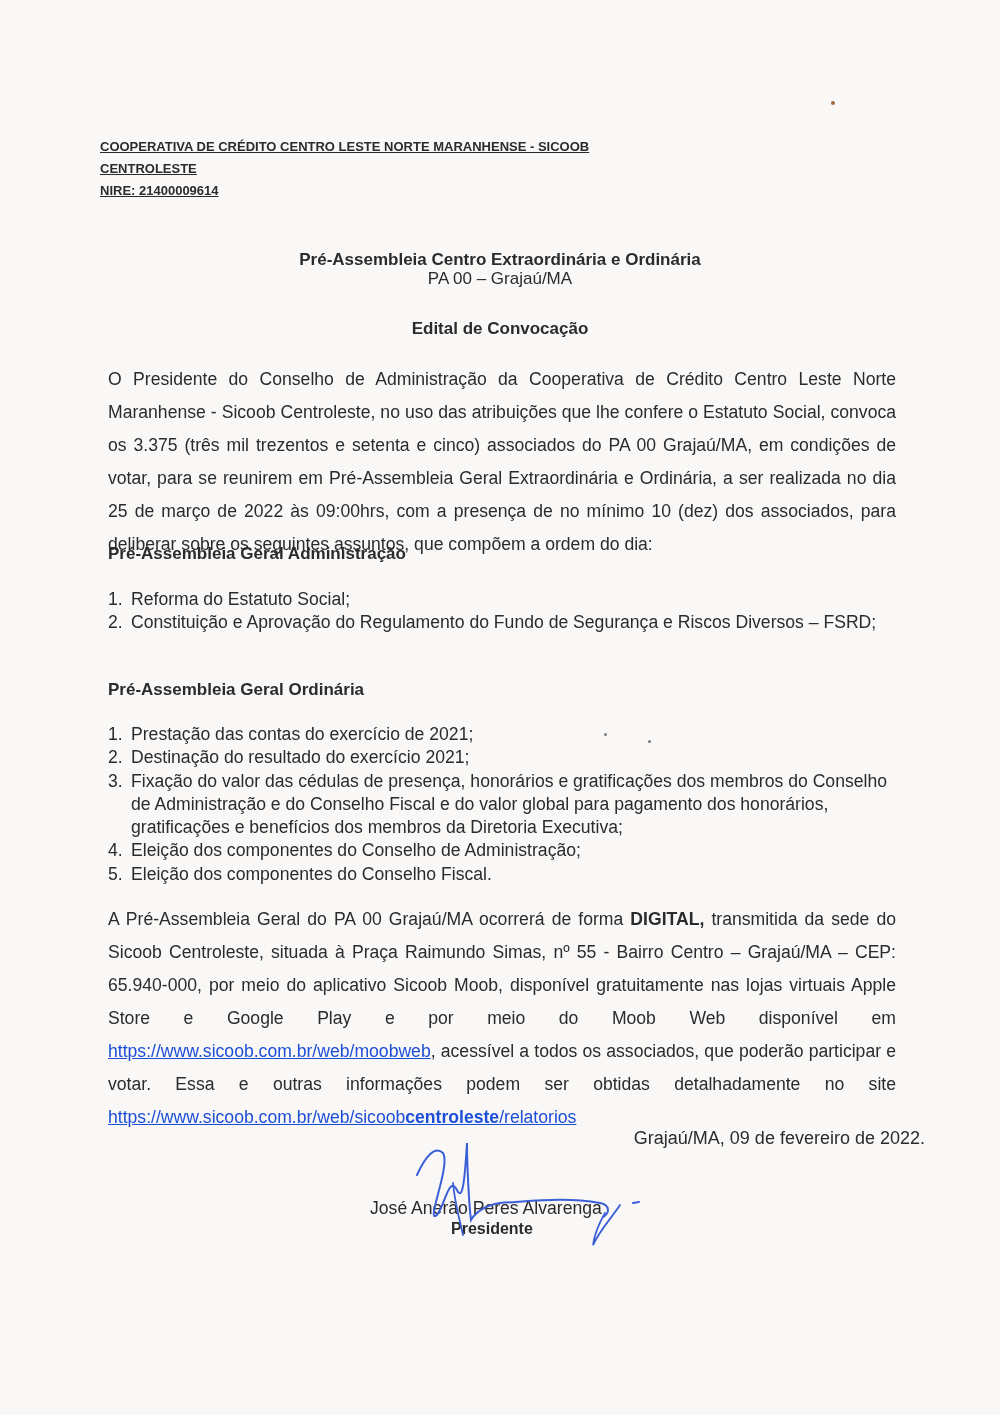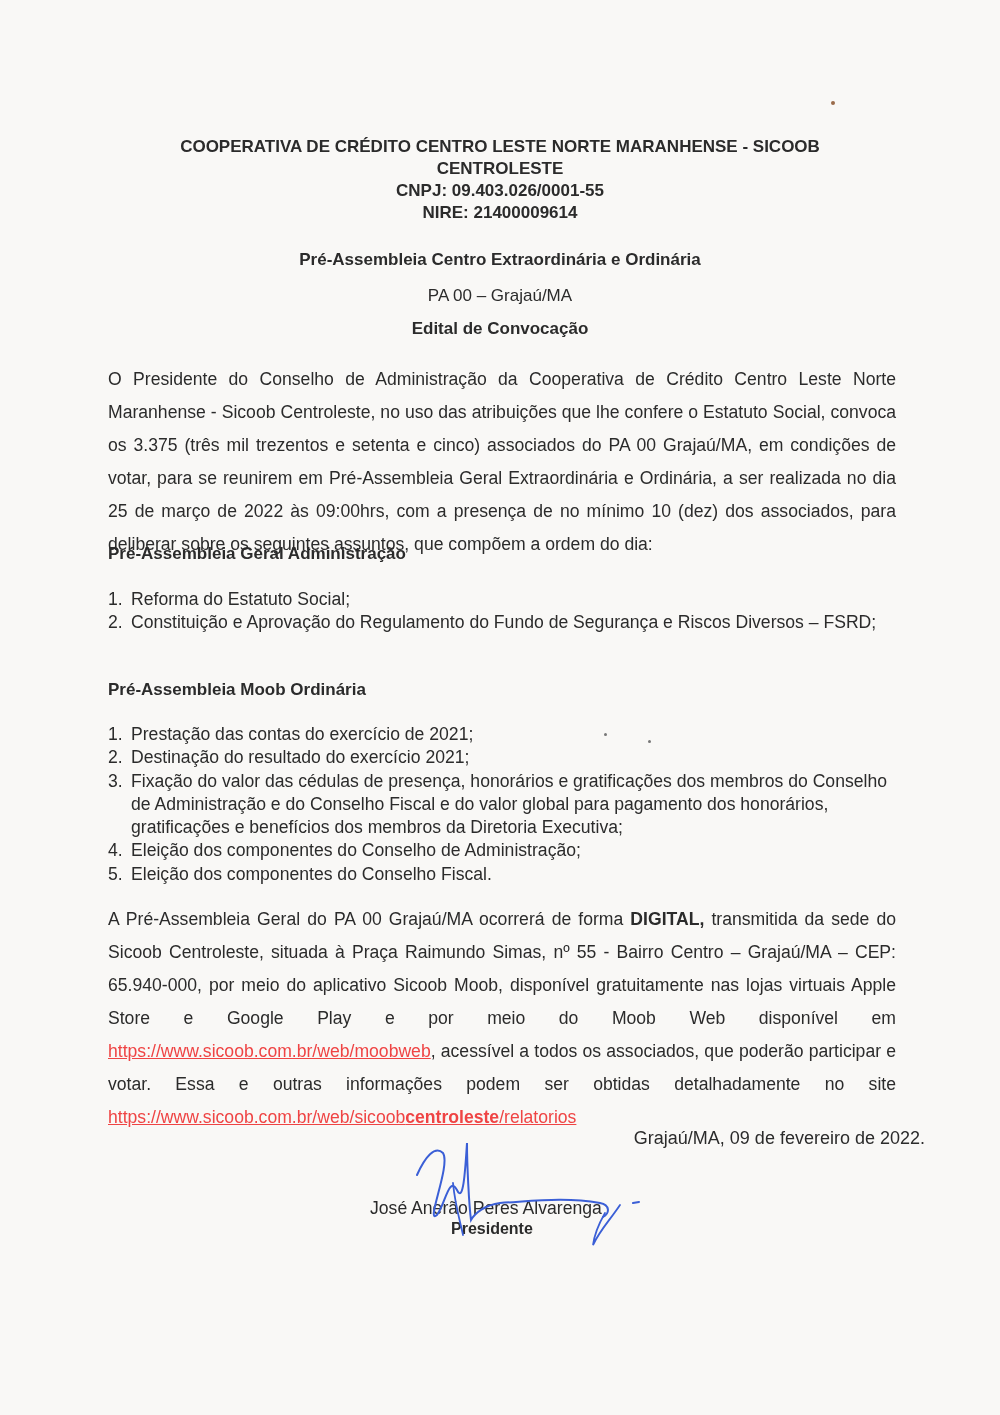--- a/index.html
+++ b/index.html
@@ -5,61 +5,60 @@
   html, body { margin: 0; padding: 0; }
   body {
     width: 1000px; height: 1415px;
     background: #f9f8f6;
     position: relative;
     overflow: hidden;
     font-family: "Liberation Sans", sans-serif;
     color: #2b2b2b;
   }
   .page { position: absolute; left: 0; top: 0; width: 1000px; height: 1415px; }
-  .header { position: absolute; left: 100px; width: 800px; top: 136px; text-align: center; font-weight: bold; font-size: 17px; line-height: 22px; }
+  .header { position: absolute; left: 100px; width: 800px; top: 136px; text-align: left; font-weight: bold; font-size: 13px; line-height: 22px; text-decoration: underline; }
   .center { position: absolute; left: 100px; width: 800px; text-align: center; font-size: 17px; line-height: 22px; }
   .bold { font-weight: bold; }
   .para { position: absolute; left: 108px; width: 788px; font-size: 17.6px; line-height: 33px; text-align: justify; }
   .sec-title { position: absolute; left: 108px; font-weight: bold; font-size: 17px; }
   .list { position: absolute; left: 108px; width: 790px; margin: 0; padding: 0; list-style: none; font-size: 17.6px; line-height: 23.3px; }
   .list li { position: relative; padding-left: 23px; }
   .list li .num { position: absolute; left: 0; }
-  a.link { color: #ef4444; text-decoration: underline; }
+  a.link { color: #1d4ed8; text-decoration: underline; }
   .date { position: absolute; left: 591px; width: 334px; text-align: right; top: 1128px; font-size: 18px; }
   .sig-name { position: absolute; left: 370px; top: 1198px; font-size: 17.6px; }
   .sig-role { position: absolute; left: 451px; top: 1220px; font-size: 16px; font-weight: bold; }
   .signature { position: absolute; left: 405px; top: 1135px; width: 240px; height: 115px; }
   .speck { position: absolute; border-radius: 50%; background: #777; }
 </style>
 </head>
 <body>
 
 <div class="page">
 
   <div class="header">
     <div>COOPERATIVA DE CRÉDITO CENTRO LESTE NORTE MARANHENSE - SICOOB</div>
     <div>CENTROLESTE</div>
-    <div>CNPJ: 09.403.026/0001-55</div>
     <div>NIRE: 21400009614</div>
   </div>
 
   <div class="center bold" style="top:249px;">Pré-Assembleia Centro Extraordinária e Ordinária</div>
-  <div class="center" style="top:285px;">PA 00 – Grajaú/MA</div>
+  <div class="center" style="top:268px;">PA 00 – Grajaú/MA</div>
 
   <div class="center bold" style="top:318px;">Edital de Convocação</div>
 
   <div class="para" style="top:363px;">O Presidente do Conselho de Administração da Cooperativa de Crédito Centro Leste Norte Maranhense - Sicoob Centroleste, no uso das atribuições que lhe confere o Estatuto Social, convoca os 3.375 (três mil trezentos e setenta e cinco) associados do PA 00 Grajaú/MA, em condições de votar, para se reunirem em Pré-Assembleia Geral Extraordinária e Ordinária, a ser realizada no dia 25 de março de 2022 às 09:00hrs, com a presença de no mínimo 10 (dez) dos associados, para deliberar sobre os seguintes assuntos, que compõem a ordem do dia:</div>
 
   <div class="sec-title" style="top:544px;">Pré-Assembleia Geral Administração</div>
   <ul class="list" style="top:588px;">
     <li><span class="num">1.</span><span>Reforma do Estatuto Social;</span></li>
     <li><span class="num">2.</span><span>Constituição e Aprovação do Regulamento do Fundo de Segurança e Riscos Diversos – FSRD;</span></li>
   </ul>
 
-  <div class="sec-title" style="top:680px;">Pré-Assembleia Moob Ordinária</div>
+  <div class="sec-title" style="top:680px;">Pré-Assembleia Geral Ordinária</div>
   <ul class="list" style="top:723px;">
     <li><span class="num">1.</span><span>Prestação das contas do exercício de 2021;</span></li>
     <li><span class="num">2.</span><span>Destinação do resultado do exercício 2021;</span></li>
     <li><span class="num">3.</span><span>Fixação do valor das cédulas de presença, honorários e gratificações dos membros do Conselho de Administração e do Conselho Fiscal e do valor global para pagamento dos honorários, gratificações e benefícios dos membros da Diretoria Executiva;</span></li>
     <li><span class="num">4.</span><span>Eleição dos componentes do Conselho de Administração;</span></li>
     <li><span class="num">5.</span><span>Eleição dos componentes do Conselho Fiscal.</span></li>
   </ul>
 
   <div class="para" style="top:903px;"><span>A Pré-Assembleia Geral do PA 00 Grajaú/MA ocorrerá de forma </span><b>DIGITAL,</b><span> transmitida da sede do Sicoob Centroleste, situada à Praça Raimundo Simas, nº 55 - Bairro Centro – Grajaú/MA – CEP: 65.940-000, por meio do aplicativo Sicoob Moob, disponível gratuitamente nas lojas virtuais Apple Store e Google Play e por meio do Moob Web disponível em </span><a class="link">https://www.sicoob.com.br/web/moobweb</a><span>, acessível a todos os associados, que poderão participar e votar. Essa e outras informações podem ser obtidas detalhadamente no site </span><a class="link"><span>https://www.sicoob.com.br/web/sicoob</span><b>centroleste</b><span>/relatorios</span></a></div>
 

